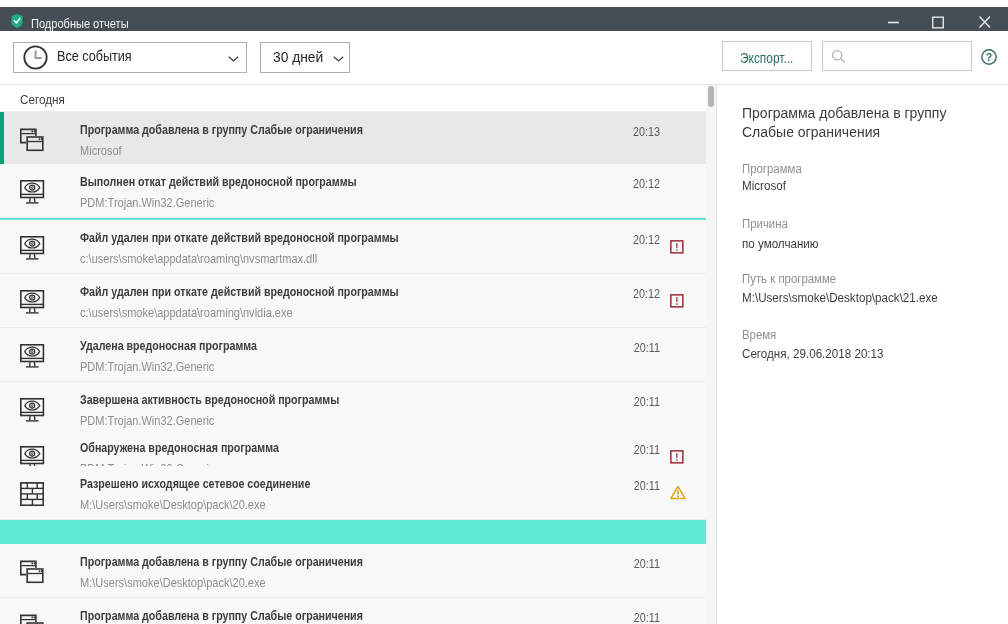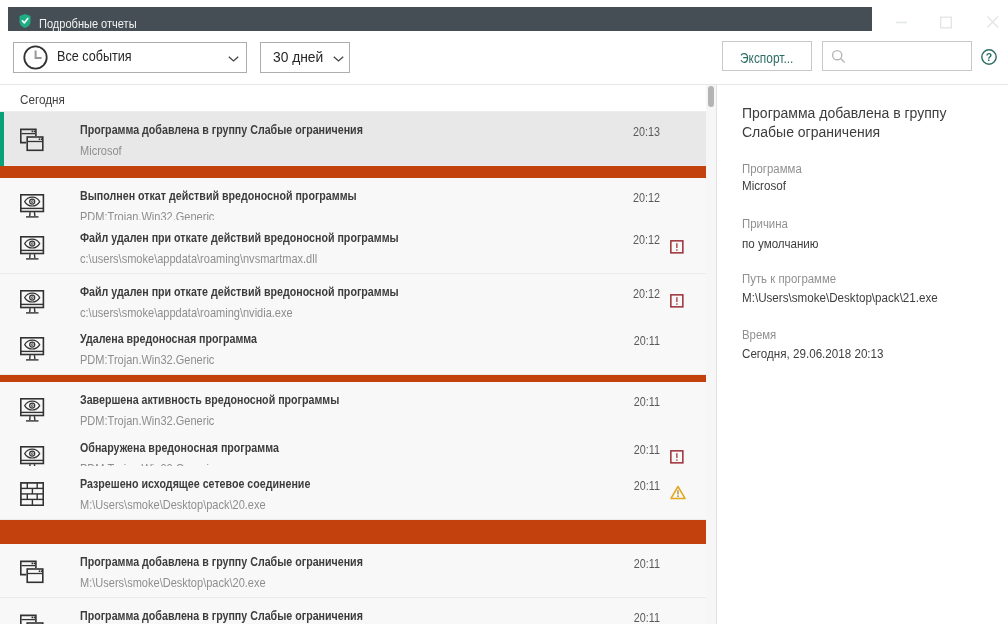--- a/index.html
+++ b/index.html
@@ -1,28 +1,28 @@
 <!DOCTYPE html>
 <html><head>
 <meta charset="utf-8">
 <style>
   * { margin:0; padding:0; box-sizing:border-box; }
   html,body { width:1008px; height:624px; overflow:hidden; }
   body { font-family:"Liberation Sans", sans-serif; position:relative; background:#fff; }
   .abs { position:absolute; }
 
-  .titlebar { position:absolute; left:0; top:7px; width:864px; height:31px; background:#454e54;margin-left:8px; }
+  .titlebar { position:absolute; left:0; top:7px; width:1008px; height:31px; background:#454e54; }
   .titletext { position:absolute; left:31px; top:10px; font-size:12px; color:#f2f2f2; transform:scaleX(.92); transform-origin:0 50%; white-space:nowrap; }
 
   .toolbar { position:absolute; left:0; top:31px; width:1008px; height:54px; background:#fff; border-bottom:1px solid #e7e7e7; }
 
   .dd { position:absolute; top:42px; height:31px; border:1px solid #adadad; background:#fff; }
   .btn { position:absolute; top:41px; height:30px; border:1px solid #c9c9c9; background:#fff; }
 
-  .list { position:absolute; left:0; top:85px; width:706px; height:539px; background:#c2410c; overflow:hidden; }
+  .list { position:absolute; left:0; top:85px; width:706px; height:539px; background:#5eead4; overflow:hidden; }
   .grouphdr { position:absolute; left:0; top:0; width:706px; height:27px; background:#fff; border-bottom:1px solid #ededed; }
   .grouphdr span { position:absolute; left:20px; top:6.8px; font-size:13px; color:#3f3f3f; transform:scaleX(.9); transform-origin:0 50%; }
 
   .row { position:absolute; left:0; width:706px; height:54px; border-bottom:1px solid #ebebeb; background:#f8f8f8; }
   .row.sel { background:#e8e8e8; }
   .selbar { position:absolute; left:0; top:0; width:4px; height:54px; background:#0ba178; }
   .rtitle { position:absolute; left:80px; top:10px; font-size:13px; font-weight:bold; color:#3c3c3c; white-space:nowrap; transform:scaleX(.82); transform-origin:0 50%; }
   .rsub { position:absolute; left:80px; top:31px; font-size:13px; color:#8e8e8e; white-space:nowrap; transform:scaleX(.848); transform-origin:0 50%; }
   .rtime { position:absolute; left:600px; width:60px; top:11.5px; font-size:13px; color:#595959; text-align:right; transform:scaleX(.83); transform-origin:100% 50%; }
   .ricon { position:absolute; left:20px; top:16px; }
@@ -91,21 +91,21 @@
  <circle cx="14.4" cy="3.4" r="0.85" fill="#333"></circle>
  <rect x="7.2" y="9" width="15.6" height="13.3" fill="none" stroke="#333" stroke-width="1.6"></rect>
  <line x1="8" y1="13.5" x2="22" y2="13.5" stroke="#333" stroke-width="1.3"></line>
  <circle cx="19.5" cy="11.2" r="0.85" fill="#333"></circle>
  <circle cx="21.6" cy="11.2" r="0.85" fill="#333"></circle>
 </svg></div>
         <div class="rtitle">Программа добавлена в группу Слабые ограничения</div>
         <div class="rsub">Microsof</div>
         <div class="rtime">20:13</div>
       </div>
-      <div class="row" style="top:93px">
+      <div class="row" style="top:79px">
         <div class="ricon"><svg width="25" height="24" viewBox="0 0 25 24">
  <rect x="0.8" y="0.8" width="22.6" height="16.7" fill="none" stroke="#333" stroke-width="1.6"></rect>
  <line x1="1" y1="14.4" x2="23.4" y2="14.4" stroke="#333" stroke-width="1.4"></line>
  <path d="M4.7 7.6 C6.8 3.9 10.9 3.2 12.2 3.2 C13.5 3.2 17.6 3.9 19.7 7.6 C17.6 11.3 13.5 12 12.2 12 C10.9 12 6.8 11.3 4.7 7.6 Z" fill="none" stroke="#333" stroke-width="1.2"></path>
  <circle cx="12.2" cy="7.6" r="2.55" fill="none" stroke="#333" stroke-width="1.2"></circle>
  <circle cx="12.2" cy="7.6" r="0.95" fill="none" stroke="#333" stroke-width="0.85"></circle>
  <path d="M10.1 18.1 L9.7 22.2 M14.4 18.1 L14.9 22.2" stroke="#333" stroke-width="1.4"></path>
  <line x1="6" y1="22.9" x2="18.5" y2="22.9" stroke="#333" stroke-width="1.4"></line>
 </svg></div>
         <div class="rtitle">Выполнен откат действий вредоносной программы</div>
@@ -143,21 +143,21 @@
 </svg></div>
         <div class="rtitle">Файл удален при откате действий вредоносной программы</div>
         <div class="rsub">c:\users\smoke\appdata\roaming\nvidia.exe</div>
         <div class="rtime">20:12</div>
         <div class="rwarn"><svg width="14" height="14" viewBox="0 0 14 14">
  <rect x="0.85" y="0.85" width="12" height="12" fill="none" stroke="#9b2d36" stroke-width="1.5"></rect>
  <rect x="6.25" y="3.2" width="1.25" height="4.8" fill="#9b2d36"></rect>
  <circle cx="6.9" cy="10.1" r="0.8" fill="#9b2d36"></circle>
 </svg></div>
       </div>
-      <div class="row" style="top:236px">
+      <div class="row" style="top:243px">
         <div class="ricon"><svg width="25" height="24" viewBox="0 0 25 24">
  <rect x="0.8" y="0.8" width="22.6" height="16.7" fill="none" stroke="#333" stroke-width="1.6"></rect>
  <line x1="1" y1="14.4" x2="23.4" y2="14.4" stroke="#333" stroke-width="1.4"></line>
  <path d="M4.7 7.6 C6.8 3.9 10.9 3.2 12.2 3.2 C13.5 3.2 17.6 3.9 19.7 7.6 C17.6 11.3 13.5 12 12.2 12 C10.9 12 6.8 11.3 4.7 7.6 Z" fill="none" stroke="#333" stroke-width="1.2"></path>
  <circle cx="12.2" cy="7.6" r="2.55" fill="none" stroke="#333" stroke-width="1.2"></circle>
  <circle cx="12.2" cy="7.6" r="0.95" fill="none" stroke="#333" stroke-width="0.85"></circle>
  <path d="M10.1 18.1 L9.7 22.2 M14.4 18.1 L14.9 22.2" stroke="#333" stroke-width="1.4"></path>
  <line x1="6" y1="22.9" x2="18.5" y2="22.9" stroke="#333" stroke-width="1.4"></line>
 </svg></div>
         <div class="rtitle">Удалена вредоносная программа</div>

